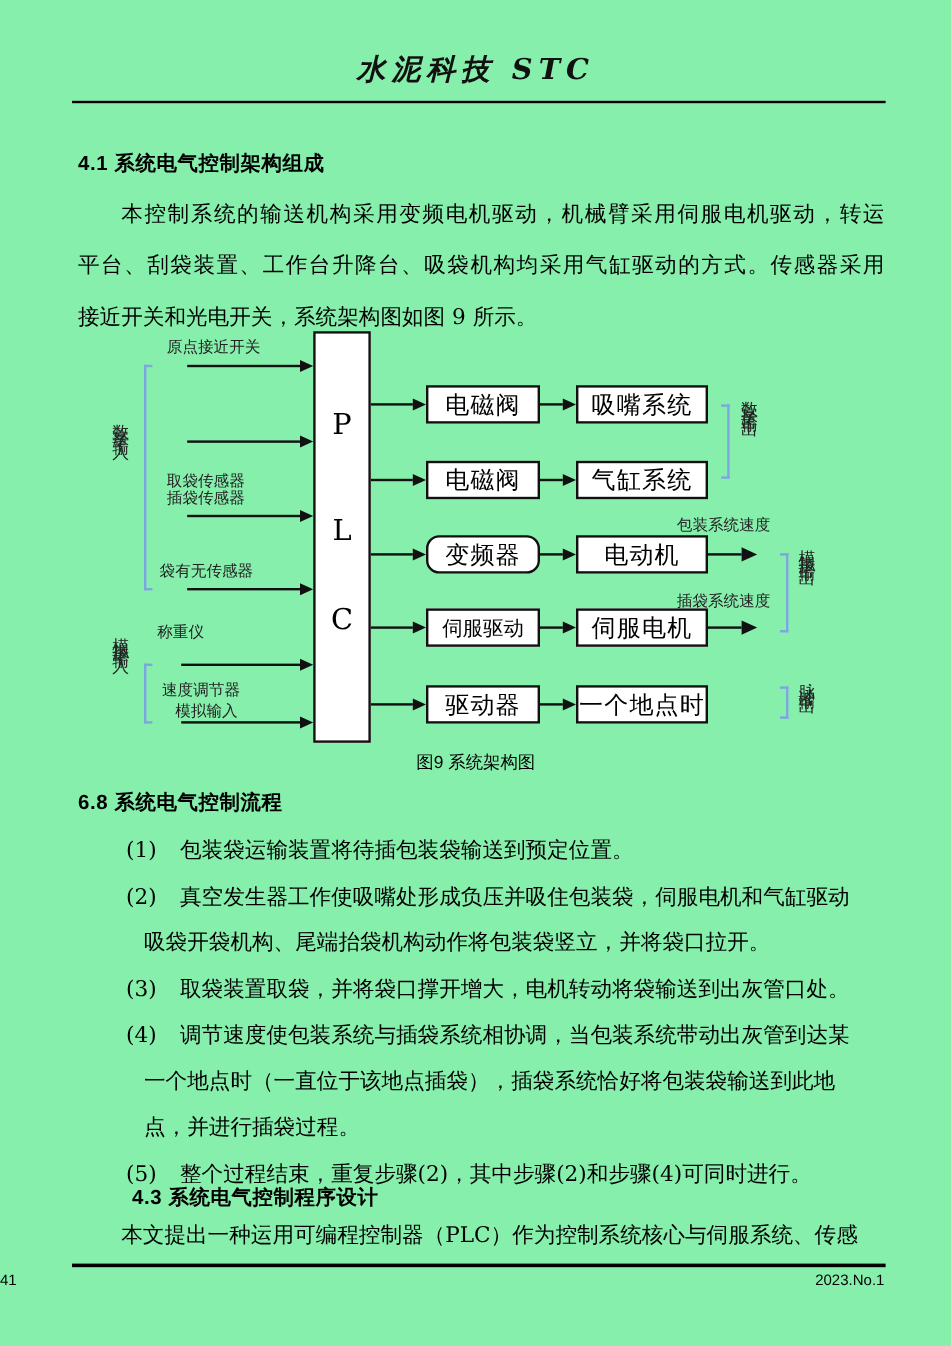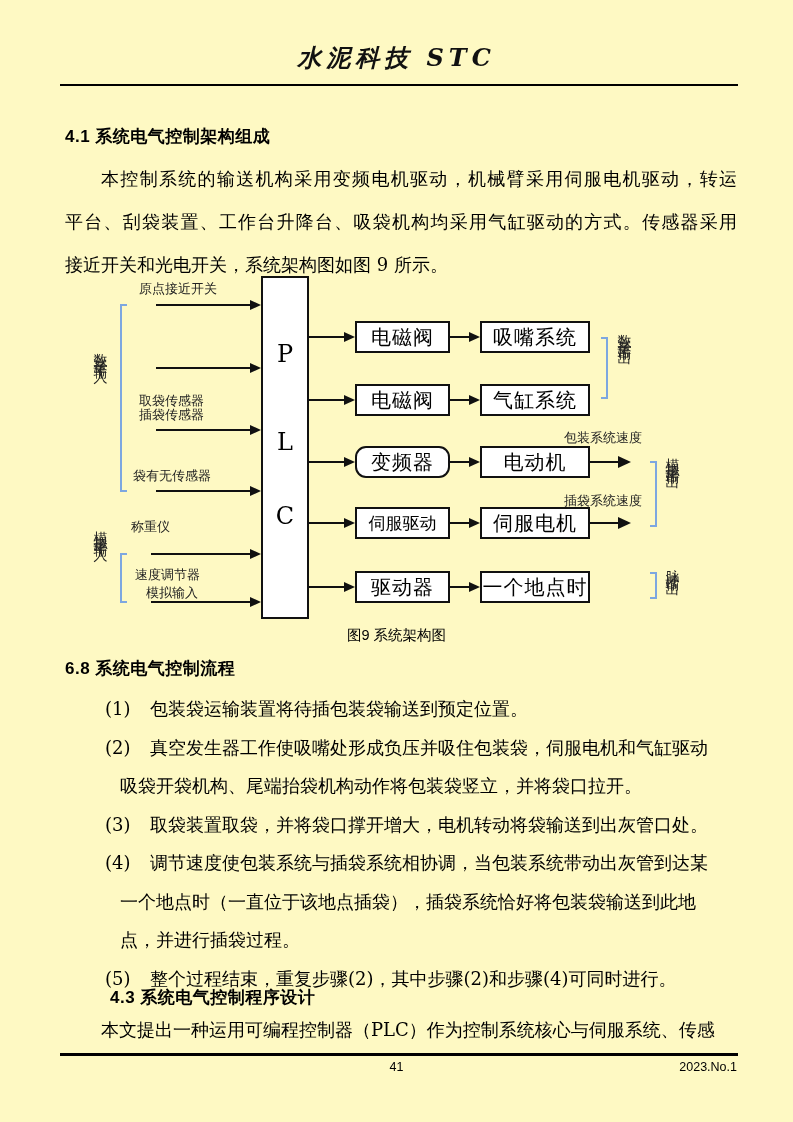--- a/index.html
+++ b/index.html
@@ -6,21 +6,21 @@
     --ink:#111111;
     --blue:#7da7e0;
   }
   *{margin:0;padding:0;box-sizing:border-box;}
   html,body{background:#e8e8e8;}
   body{font-family:"DejaVu Serif","Liberation Serif",serif;color:var(--ink);}
   .page{
     position:relative;
     width:793px;height:1122px;
     margin:0 auto;
-    background:#fef9c3;
+    background:#86efac;
     overflow:hidden;
   }
   
   .journal-title{
     position:absolute;top:42px;left:0;width:793px;
     text-align:center;
     font-family:"DejaVu Serif","Liberation Serif",serif;
     font-style:italic;font-weight:600;
     font-size:24px;letter-spacing:5px;
   }
@@ -101,21 +101,21 @@
   .bracket{position:absolute;width:7px;}
   .bracket.open{border-left:2px solid var(--blue);border-top:2px solid var(--blue);border-bottom:2px solid var(--blue);}
   .bracket.close{border-right:2px solid var(--blue);border-top:2px solid var(--blue);border-bottom:2px solid var(--blue);}
   .fig-caption{
     position:absolute;top:626px;left:0;width:793px;text-align:center;
     font-family:"Liberation Sans","DejaVu Sans",sans-serif;
     font-size:14.5px;color:#000;
   }
   
   .footer-page{
-    position:absolute;top:1060px;left:0;width:793px;text-align:center;
+    position:absolute;top:1060px;left:0;width:793px;text-align:left;
     font-family:"Liberation Sans","DejaVu Sans",sans-serif;font-size:12.5px;color:#000;
   }
   .footer-issue{
     position:absolute;top:1060px;right:56px;
     font-family:"Liberation Sans","DejaVu Sans",sans-serif;font-size:12.5px;color:#000;
   }
 </style>
 </head>
 <body>
 

